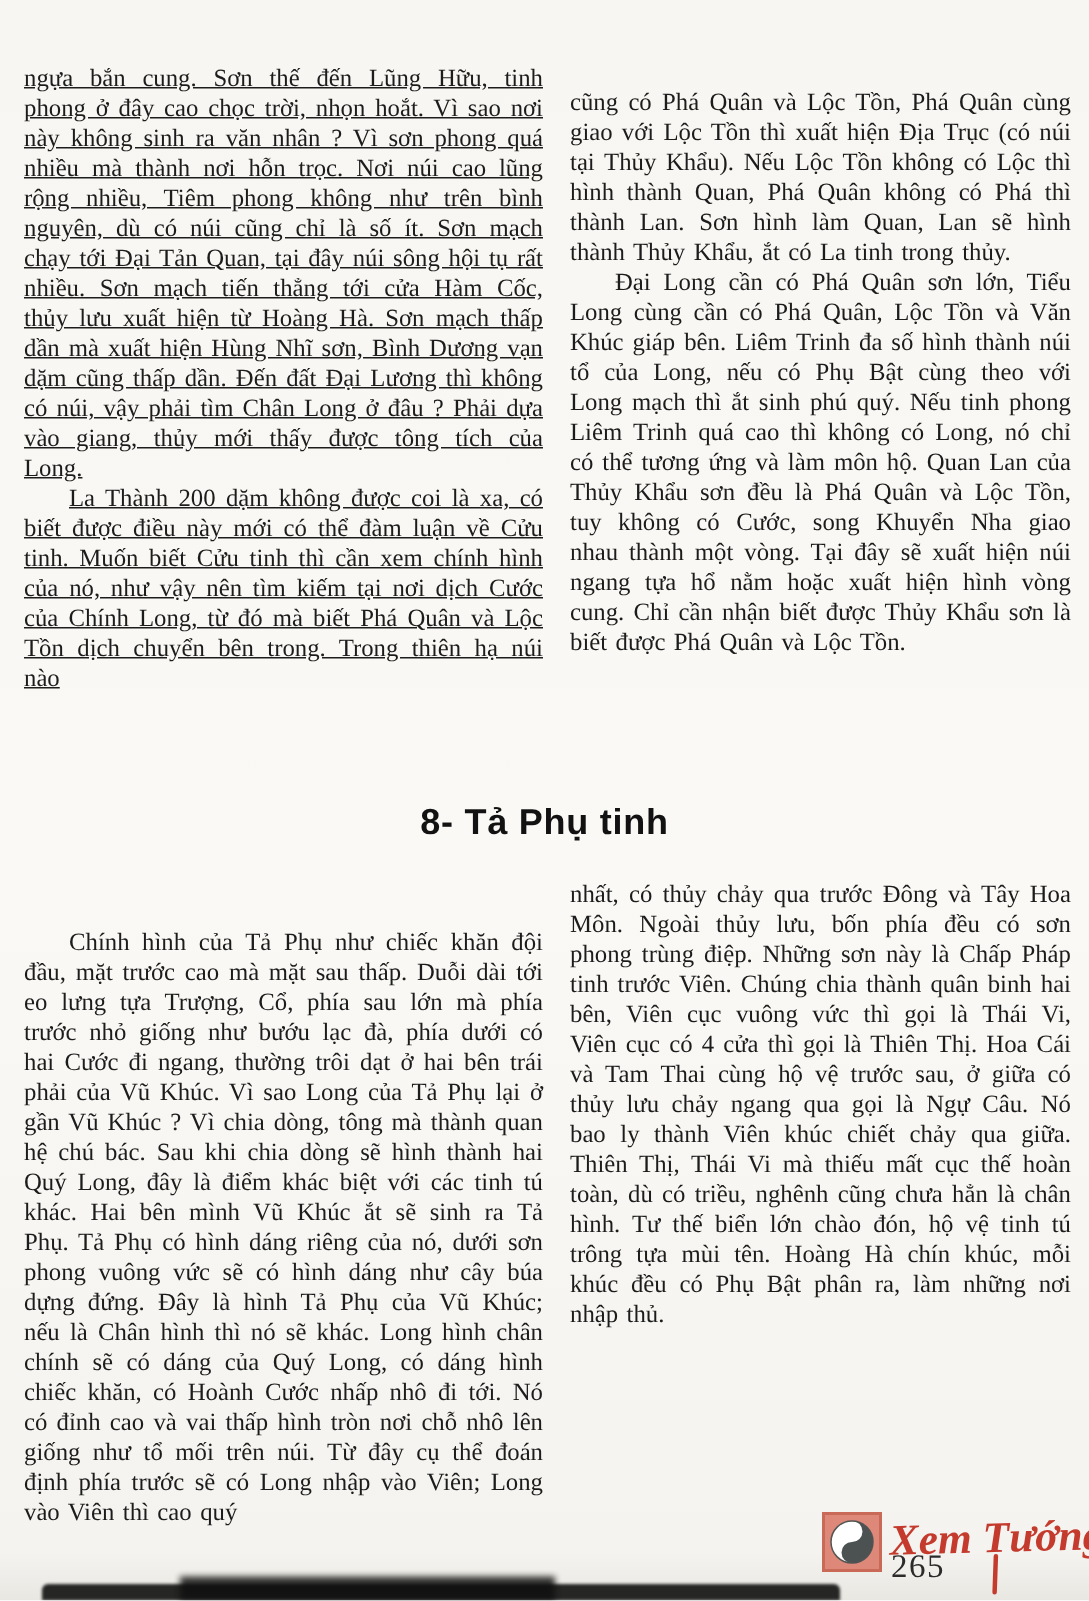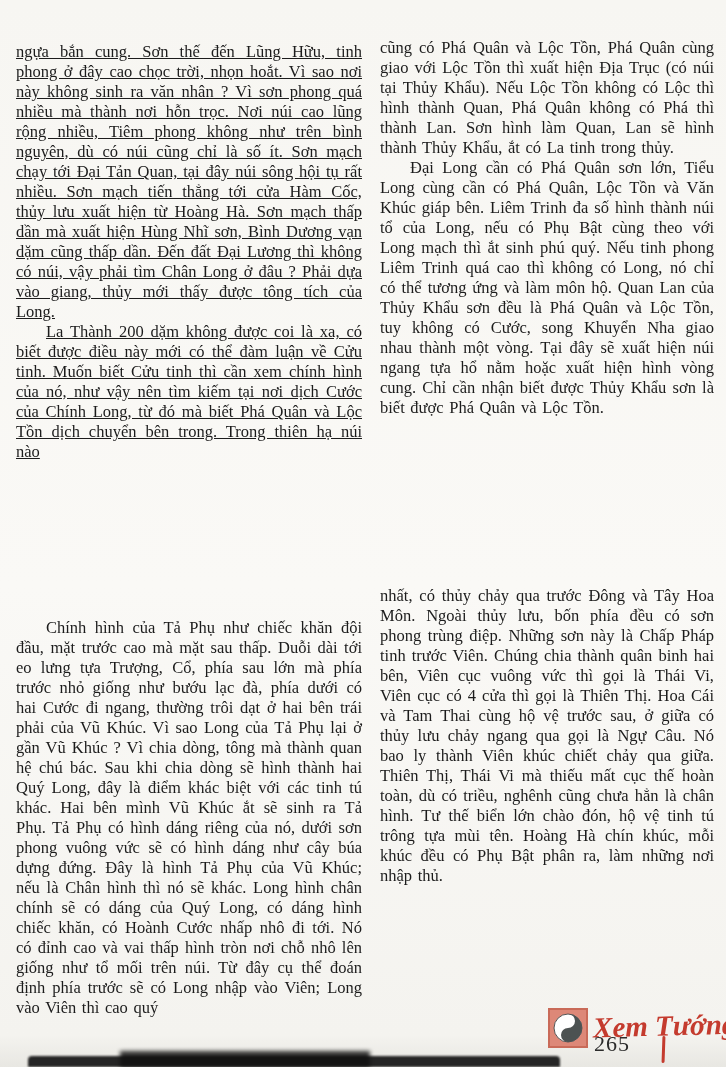--- a/index.html
+++ b/index.html
@@ -15,21 +15,21 @@
     position:absolute;
     font-size:16.5px;
     line-height:20px;
     text-align:justify;
     word-spacing:1.5px;
   }
   .col p{margin:0;}
   .col p + p{}
   .col p.indent{text-indent:30px;}
   .top-left{left:16px;top:42px;width:346px;text-decoration:underline;}
-  .top-right{left:380px;top:38px;width:334px;}
+  .top-right{left:380px;top:58px;width:334px;}
   .bottom-left{left:16px;top:586px;width:346px;margin-top:32px;}
   .bottom-right{left:380px;top:586px;width:334px;}
   .heading{
     position:absolute;top:535px;left:0;width:726px;
     margin:0;text-align:center;
     font-family:"Liberation Sans",sans-serif;
     font-weight:700;font-size:24px;color:#121212;
     letter-spacing:.5px;
   }
   .watermark{
@@ -82,20 +82,21 @@
   <section class="col top-left">
     <p>ngựa bắn cung. Sơn thế đến Lũng Hữu, tinh phong ở đây cao chọc trời, nhọn hoắt. Vì sao nơi này không sinh ra văn nhân ? Vì sơn phong quá nhiều mà thành nơi hỗn trọc. Nơi núi cao lũng rộng nhiều, Tiêm phong không như trên bình nguyên, dù có núi cũng chỉ là số ít. Sơn mạch chạy tới Đại Tản Quan, tại đây núi sông hội tụ rất nhiều. Sơn mạch tiến thẳng tới cửa Hàm Cốc, thủy lưu xuất hiện từ Hoàng Hà. Sơn mạch thấp dần mà xuất hiện Hùng Nhĩ sơn, Bình Dương vạn dặm cũng thấp dần. Đến đất Đại Lương thì không có núi, vậy phải tìm Chân Long ở đâu ? Phải dựa vào giang, thủy mới thấy được tông tích của Long.</p>
     <p class="indent">La Thành 200 dặm không được coi là xa, có biết được điều này mới có thể đàm luận về Cửu tinh. Muốn biết Cửu tinh thì cần xem chính hình của nó, như vậy nên tìm kiếm tại nơi dịch Cước của Chính Long, từ đó mà biết Phá Quân và Lộc Tồn dịch chuyển bên trong. Trong thiên hạ núi nào</p>
   </section>
 
   <section class="col top-right">
     <p>cũng có Phá Quân và Lộc Tồn, Phá Quân cùng giao với Lộc Tồn thì xuất hiện Địa Trục (có núi tại Thủy Khẩu). Nếu Lộc Tồn không có Lộc thì hình thành Quan, Phá Quân không có Phá thì thành Lan. Sơn hình làm Quan, Lan sẽ hình thành Thủy Khẩu, ắt có La tinh trong thủy.</p>
     <p class="indent">Đại Long cần có Phá Quân sơn lớn, Tiểu Long cùng cần có Phá Quân, Lộc Tồn và Văn Khúc giáp bên. Liêm Trinh đa số hình thành núi tổ của Long, nếu có Phụ Bật cùng theo với Long mạch thì ắt sinh phú quý. Nếu tinh phong Liêm Trinh quá cao thì không có Long, nó chỉ có thể tương ứng và làm môn hộ. Quan Lan của Thủy Khẩu sơn đều là Phá Quân và Lộc Tồn, tuy không có Cước, song Khuyển Nha giao nhau thành một vòng. Tại đây sẽ xuất hiện núi ngang tựa hổ nằm hoặc xuất hiện hình vòng cung. Chỉ cần nhận biết được Thủy Khẩu sơn là biết được Phá Quân và Lộc Tồn.</p>
   </section>
 
+  <h2 class="heading">8- Tả Phụ tinh</h2>
 
   <section class="col bottom-left">
     <p class="indent">Chính hình của Tả Phụ như chiếc khăn đội đầu, mặt trước cao mà mặt sau thấp. Duỗi dài tới eo lưng tựa Trượng, Cổ, phía sau lớn mà phía trước nhỏ giống như bướu lạc đà, phía dưới có hai Cước đi ngang, thường trôi dạt ở hai bên trái phải của Vũ Khúc. Vì sao Long của Tả Phụ lại ở gần Vũ Khúc ? Vì chia dòng, tông mà thành quan hệ chú bác. Sau khi chia dòng sẽ hình thành hai Quý Long, đây là điểm khác biệt với các tinh tú khác. Hai bên mình Vũ Khúc ắt sẽ sinh ra Tả Phụ. Tả Phụ có hình dáng riêng của nó, dưới sơn phong vuông vức sẽ có hình dáng như cây búa dựng đứng. Đây là hình Tả Phụ của Vũ Khúc; nếu là Chân hình thì nó sẽ khác. Long hình chân chính sẽ có dáng của Quý Long, có dáng hình chiếc khăn, có Hoành Cước nhấp nhô đi tới. Nó có đỉnh cao và vai thấp hình tròn nơi chỗ nhô lên giống như tổ mối trên núi. Từ đây cụ thể đoán định phía trước sẽ có Long nhập vào Viên; Long vào Viên thì cao quý</p>
   </section>
 
   <section class="col bottom-right">
     <p>nhất, có thủy chảy qua trước Đông và Tây Hoa Môn. Ngoài thủy lưu, bốn phía đều có sơn phong trùng điệp. Những sơn này là Chấp Pháp tinh trước Viên. Chúng chia thành quân binh hai bên, Viên cục vuông vức thì gọi là Thái Vi, Viên cục có 4 cửa thì gọi là Thiên Thị. Hoa Cái và Tam Thai cùng hộ vệ trước sau, ở giữa có thủy lưu chảy ngang qua gọi là Ngự Câu. Nó bao ly thành Viên khúc chiết chảy qua giữa. Thiên Thị, Thái Vi mà thiếu mất cục thế hoàn toàn, dù có triều, nghênh cũng chưa hẳn là chân hình. Tư thế biển lớn chào đón, hộ vệ tinh tú trông tựa mùi tên. Hoàng Hà chín khúc, mỗi khúc đều có Phụ Bật phân ra, làm những nơi nhập thủ.</p>
   </section>
 
   <div class="watermark">

